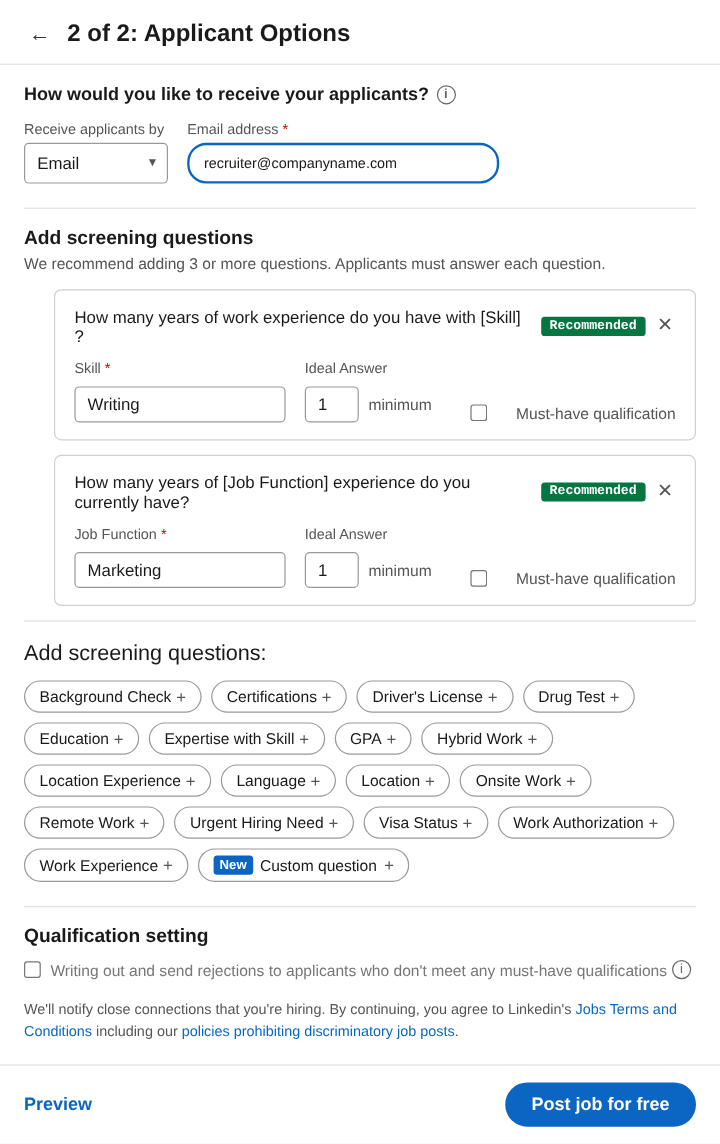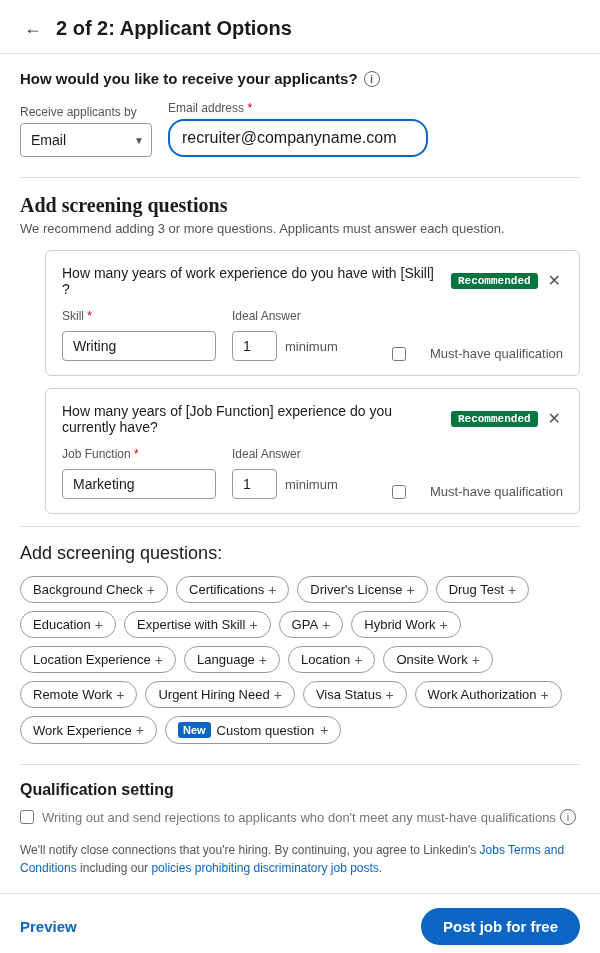--- a/index.html
+++ b/index.html
@@ -86,50 +86,49 @@
     }
     .select-field {
       appearance: none;
       background: #fff;
       border: 1px solid #999;
       border-radius: 4px;
       padding: 8px 30px 8px 10px;
       font-size: 14px;
       color: #1a1a1a;
       cursor: pointer;
-      width: 132px;
+      width: 120px;
     }
     .select-arrow {
       position: absolute;
       right: 8px;
       top: 50%;
       transform: translateY(-50%);
       pointer-events: none;
       font-size: 10px;
       color: #555;
     }
     .email-input {
       border: 2px solid #0a66c2;
       border-radius: 16px;
       padding: 8px 12px;
-      font-size: 16px;
+      font-size: 12px;
       color: #1a1a1a;
       width: 260px;
     }
     .divider {
       border: none;
       border-top: 1px solid #e0e0e0;
       margin: 4px 0 16px;
     }
     .section-title {
-      font-size: 20px;
+      font-size: 16px;
       font-weight: 600;
       color: #1a1a1a;
       margin-bottom: 4px;
-      font-family: Liberation Serif, serif;
     }
     .section-subtitle {
       font-size: 13px;
       color: #555;
       margin-bottom: 14px;
     }
     .question-card {
       border: 1px solid #d0d0d0;
       border-radius: 6px;
       padding: 14px 16px;
@@ -173,21 +172,21 @@
       display: flex;
       gap: 16px;
       align-items: flex-end;
     }
     .small-input {
       border: 1px solid #999;
       border-radius: 4px;
       padding: 6px 10px;
       font-size: 14px;
       color: #1a1a1a;
-      width: 154px;
+      width: 176px;
     }
     .ideal-answer-group {
       display: flex;
       align-items: center;
       gap: 8px;
     }
     .number-input {
       border: 1px solid #999;
       border-radius: 4px;
       padding: 6px 8px;
@@ -195,21 +194,21 @@
       color: #1a1a1a;
       width: 45px;
       text-align: center;
     }
     .minimum-label {
       font-size: 13px;
       color: #555;
     }
     .must-have-group {
       display: flex;
-      align-items: center;
+      align-items: flex-start;
       gap: 24px;
       margin-left: auto;
     }
     .checkbox {
       width: 14px;
       height: 14px;
       border: 1px solid #999;
       cursor: pointer;
     }
     .must-have-label {

